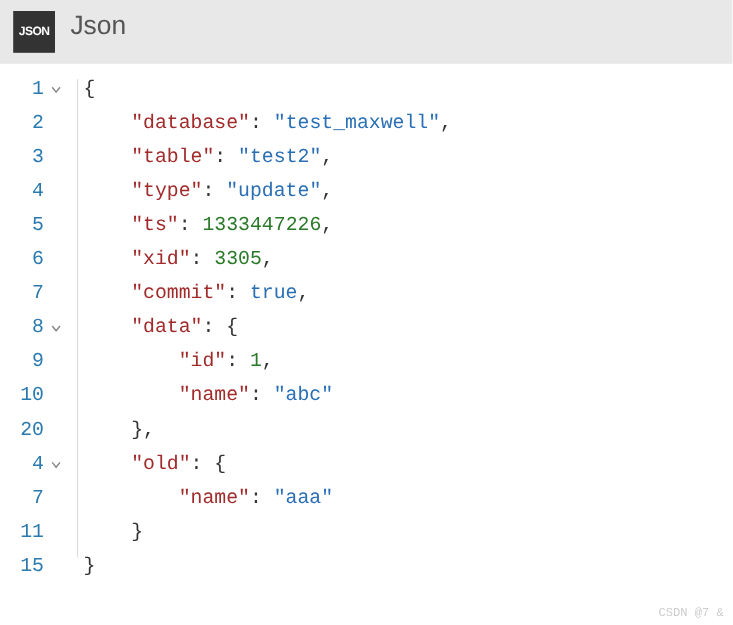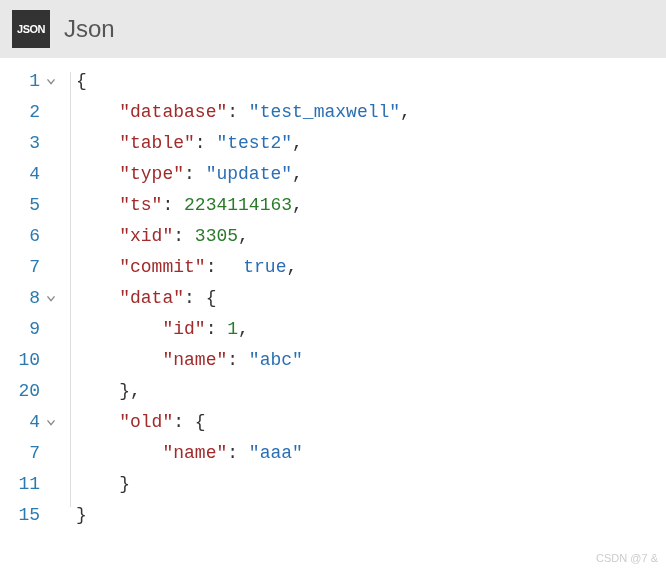--- a/index.html
+++ b/index.html
@@ -7,21 +7,21 @@
     font-family: "Segoe UI", Arial, sans-serif;
     background: #fff;
     width: 666px;
     height: 568px;
     overflow: hidden;
     position: relative;
   }
   .header {
     background: #e8e8e8;
     display: flex;
-    align-items: center;
+    align-items: flex-start;
     padding: 10px 12px;
     height: 58px;
   }
   .json-badge {
     background: #333;
     color: #fff;
     font-size: 11px;
     font-weight: bold;
     width: 38px;
     height: 38px;
@@ -83,28 +83,28 @@
     left: 22px;
     top: 6px;
     bottom: 24px;
     width: 1px;
     background: #ddd;
   }
   .tok-punc { color: #333; }
   .tok-key  { color: #a12a2a; }
   .tok-str  { color: #2a6fb5; }
   .tok-num  { color: #2a7a2a; }
-  .tok-bool { color: #2a6fb5; margin-left: 16px; }
+  .tok-bool { color: #2a6fb5; }
   .watermark {
     position: absolute;
     right: 8px;
     bottom: 4px;
     font-size: 11px;
     color: #ccc;
-    font-family: Liberation Sans, sans-serif;
+    font-family: Liberation Mono, monospace;
   }
 </style>
 </head>
 <body>
 
 <div class="header">
   <div class="json-badge">JSON</div>
   <div class="title">Json</div>
 </div>
 
@@ -170,21 +170,21 @@
       <div class="gutter-row">
         <span>15</span>
       </div>
     </div>
   <div class="code" id="code">
     <div class="border-line"></div>
   <div class="code-row"><span class="tok-punc">{</span></div>
       <div class="code-row">    <span class="tok-key">"database"</span><span class="tok-punc">: </span><span class="tok-str">"test_maxwell"</span><span class="tok-punc">,</span></div>
       <div class="code-row">    <span class="tok-key">"table"</span><span class="tok-punc">: </span><span class="tok-str">"test2"</span><span class="tok-punc">,</span></div>
       <div class="code-row">    <span class="tok-key">"type"</span><span class="tok-punc">: </span><span class="tok-str">"update"</span><span class="tok-punc">,</span></div>
-      <div class="code-row">    <span class="tok-key">"ts"</span><span class="tok-punc">: </span><span class="tok-num">2234114163</span><span class="tok-punc">,</span></div>
+      <div class="code-row">    <span class="tok-key">"ts"</span><span class="tok-punc">: </span><span class="tok-num">1333447226</span><span class="tok-punc">,</span></div>
       <div class="code-row">    <span class="tok-key">"xid"</span><span class="tok-punc">: </span><span class="tok-num">3305</span><span class="tok-punc">,</span></div>
       <div class="code-row">    <span class="tok-key">"commit"</span><span class="tok-punc">: </span><span class="tok-bool">true</span><span class="tok-punc">,</span></div>
       <div class="code-row">    <span class="tok-key">"data"</span><span class="tok-punc">: {</span></div>
       <div class="code-row">        <span class="tok-key">"id"</span><span class="tok-punc">: </span><span class="tok-num">1</span><span class="tok-punc">,</span></div>
       <div class="code-row">        <span class="tok-key">"name"</span><span class="tok-punc">: </span><span class="tok-str">"abc"</span></div>
       <div class="code-row">    <span class="tok-punc">},</span></div>
       <div class="code-row">    <span class="tok-key">"old"</span><span class="tok-punc">: {</span></div>
       <div class="code-row">        <span class="tok-key">"name"</span><span class="tok-punc">: </span><span class="tok-str">"aaa"</span></div>
       <div class="code-row">    <span class="tok-punc">}</span></div>
       <div class="code-row"><span class="tok-punc">}</span></div>

